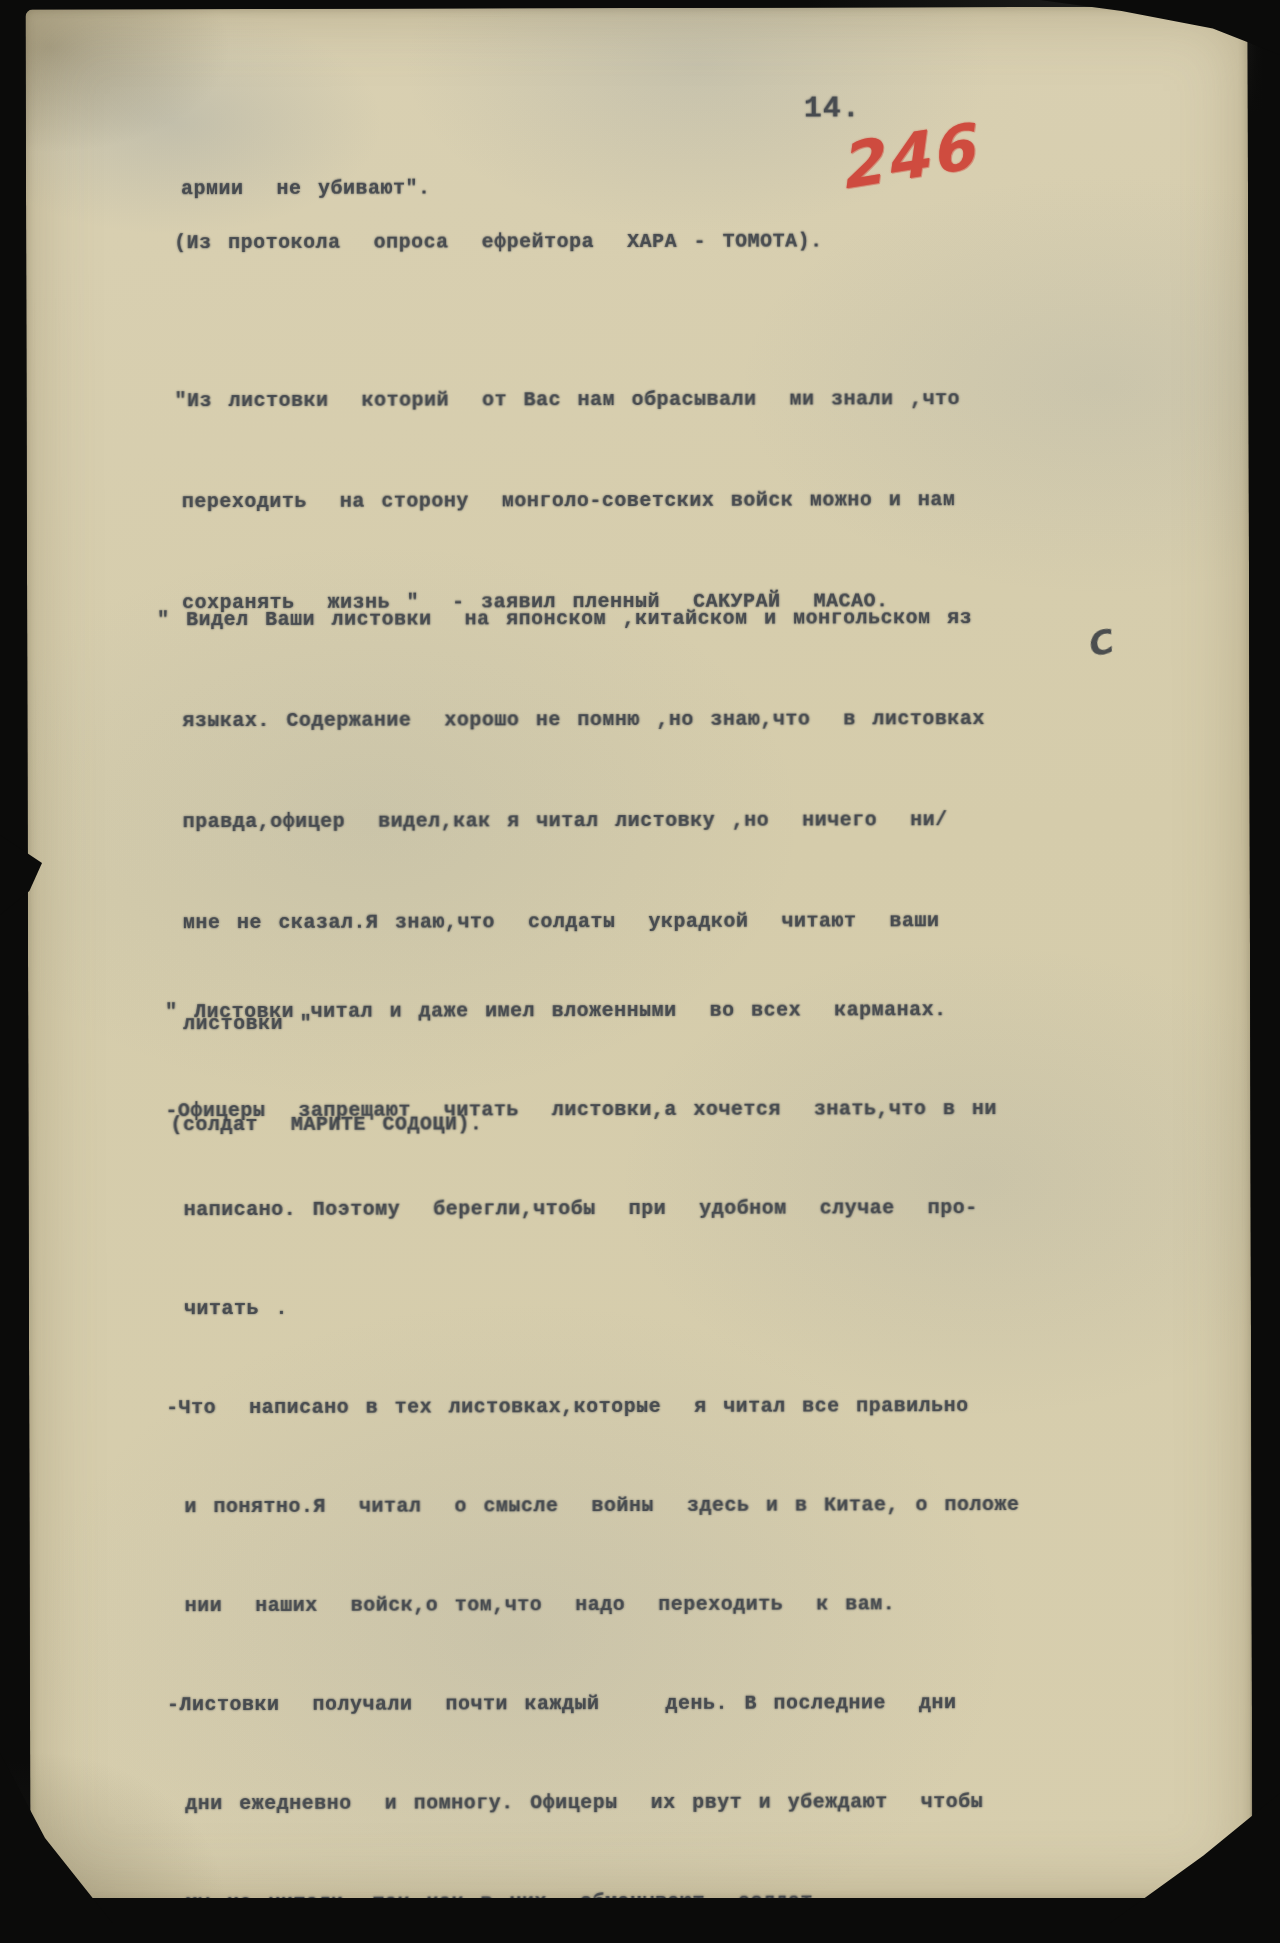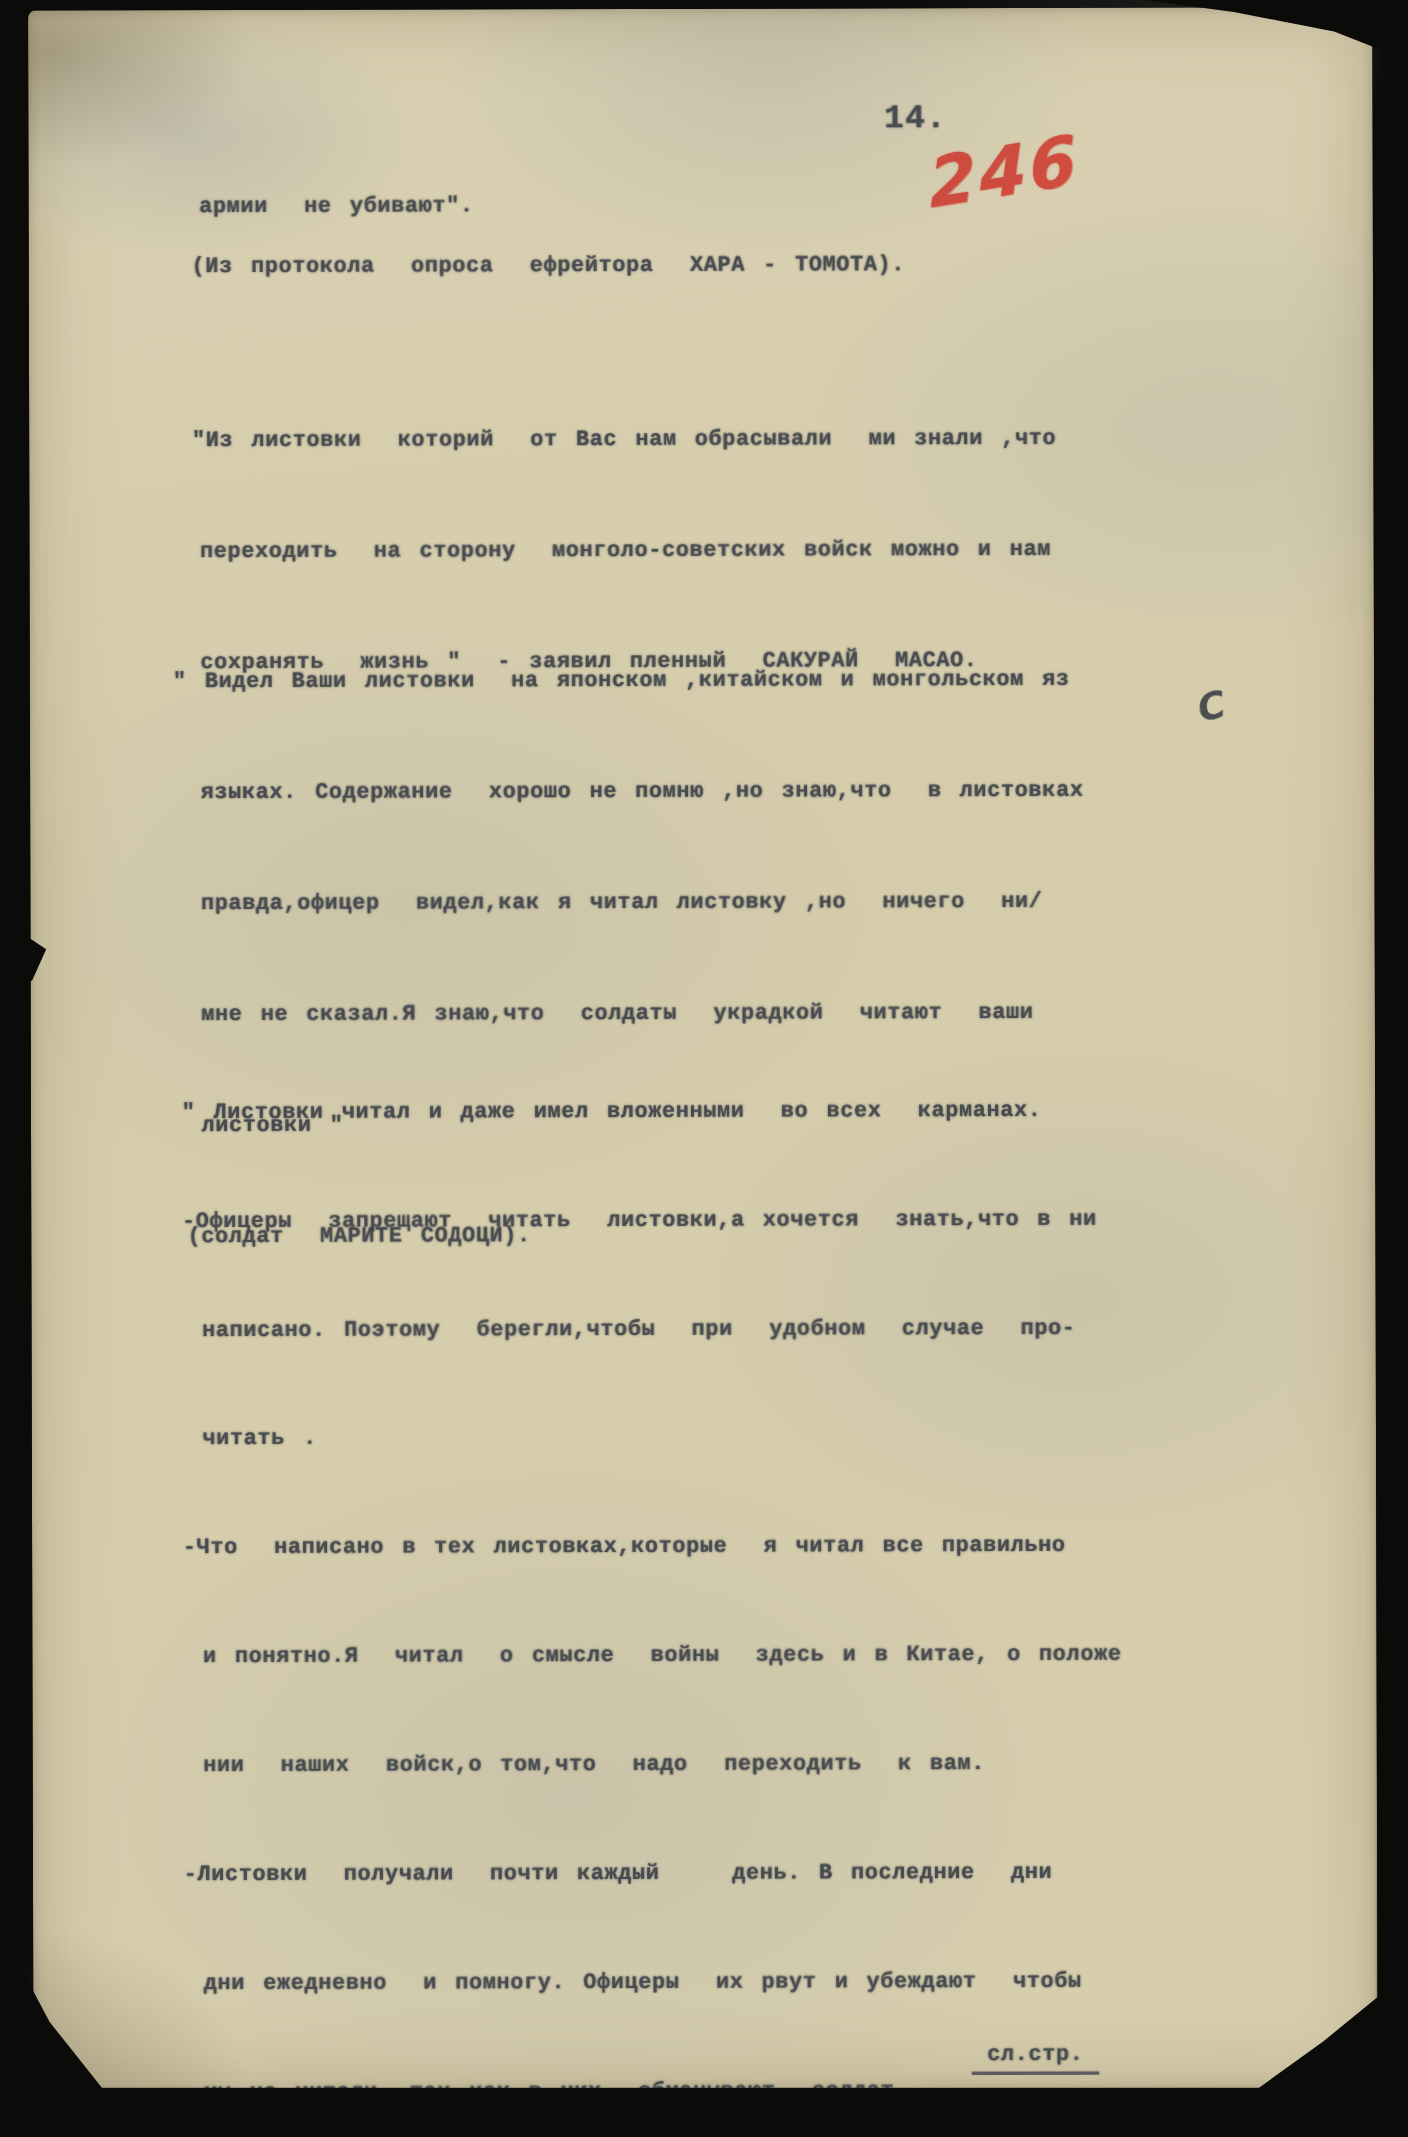--- a/index.html
+++ b/index.html
@@ -135,23 +135,20 @@
       <div class="line ind">мы не читали ,так как в них  обманывают  солдат.</div>
       
       
       
       
       
       
       
     </div>
 
-    <div class="ink footer-note">
-      <span>сл.стр.</span>
-    </div>
 
   </div>
 
   <div class="edge edge-right"></div>
   <div class="edge edge-bottom"></div>
   <div class="edge corner-tr"></div>
   <div class="edge corner-br"></div>
   <div class="edge corner-bl"></div>
   <div class="edge notch-left"></div>
 </div>

